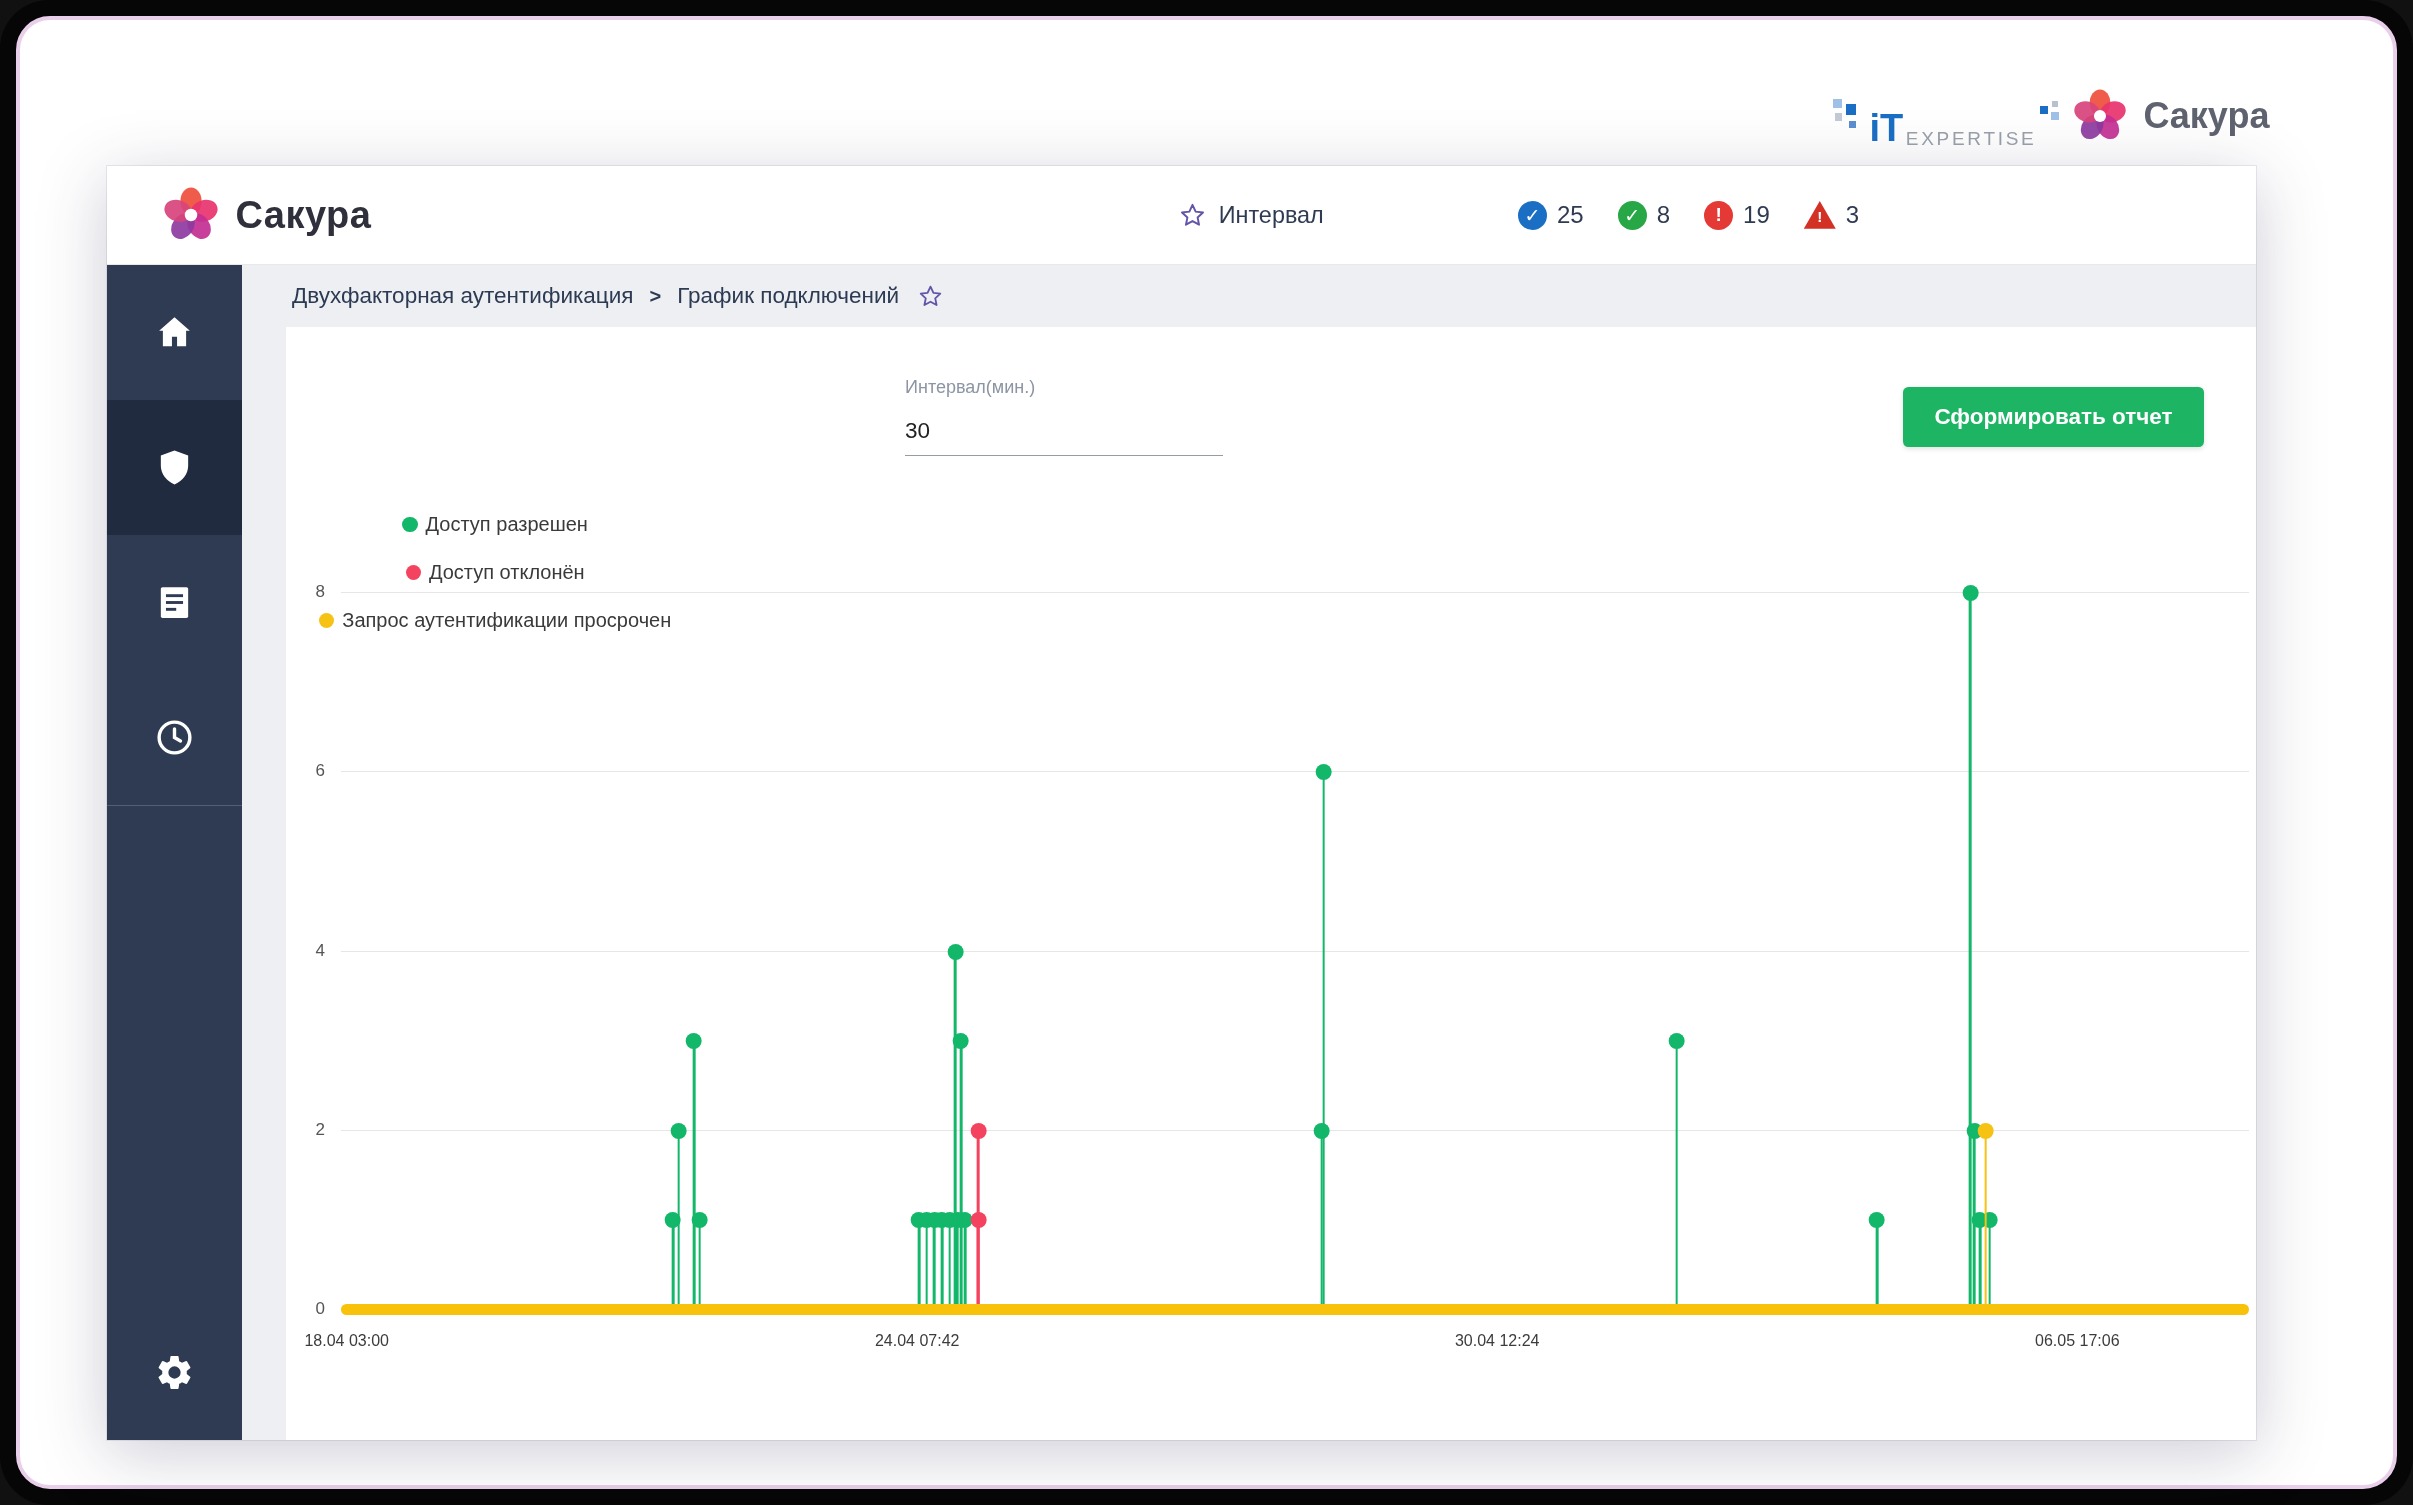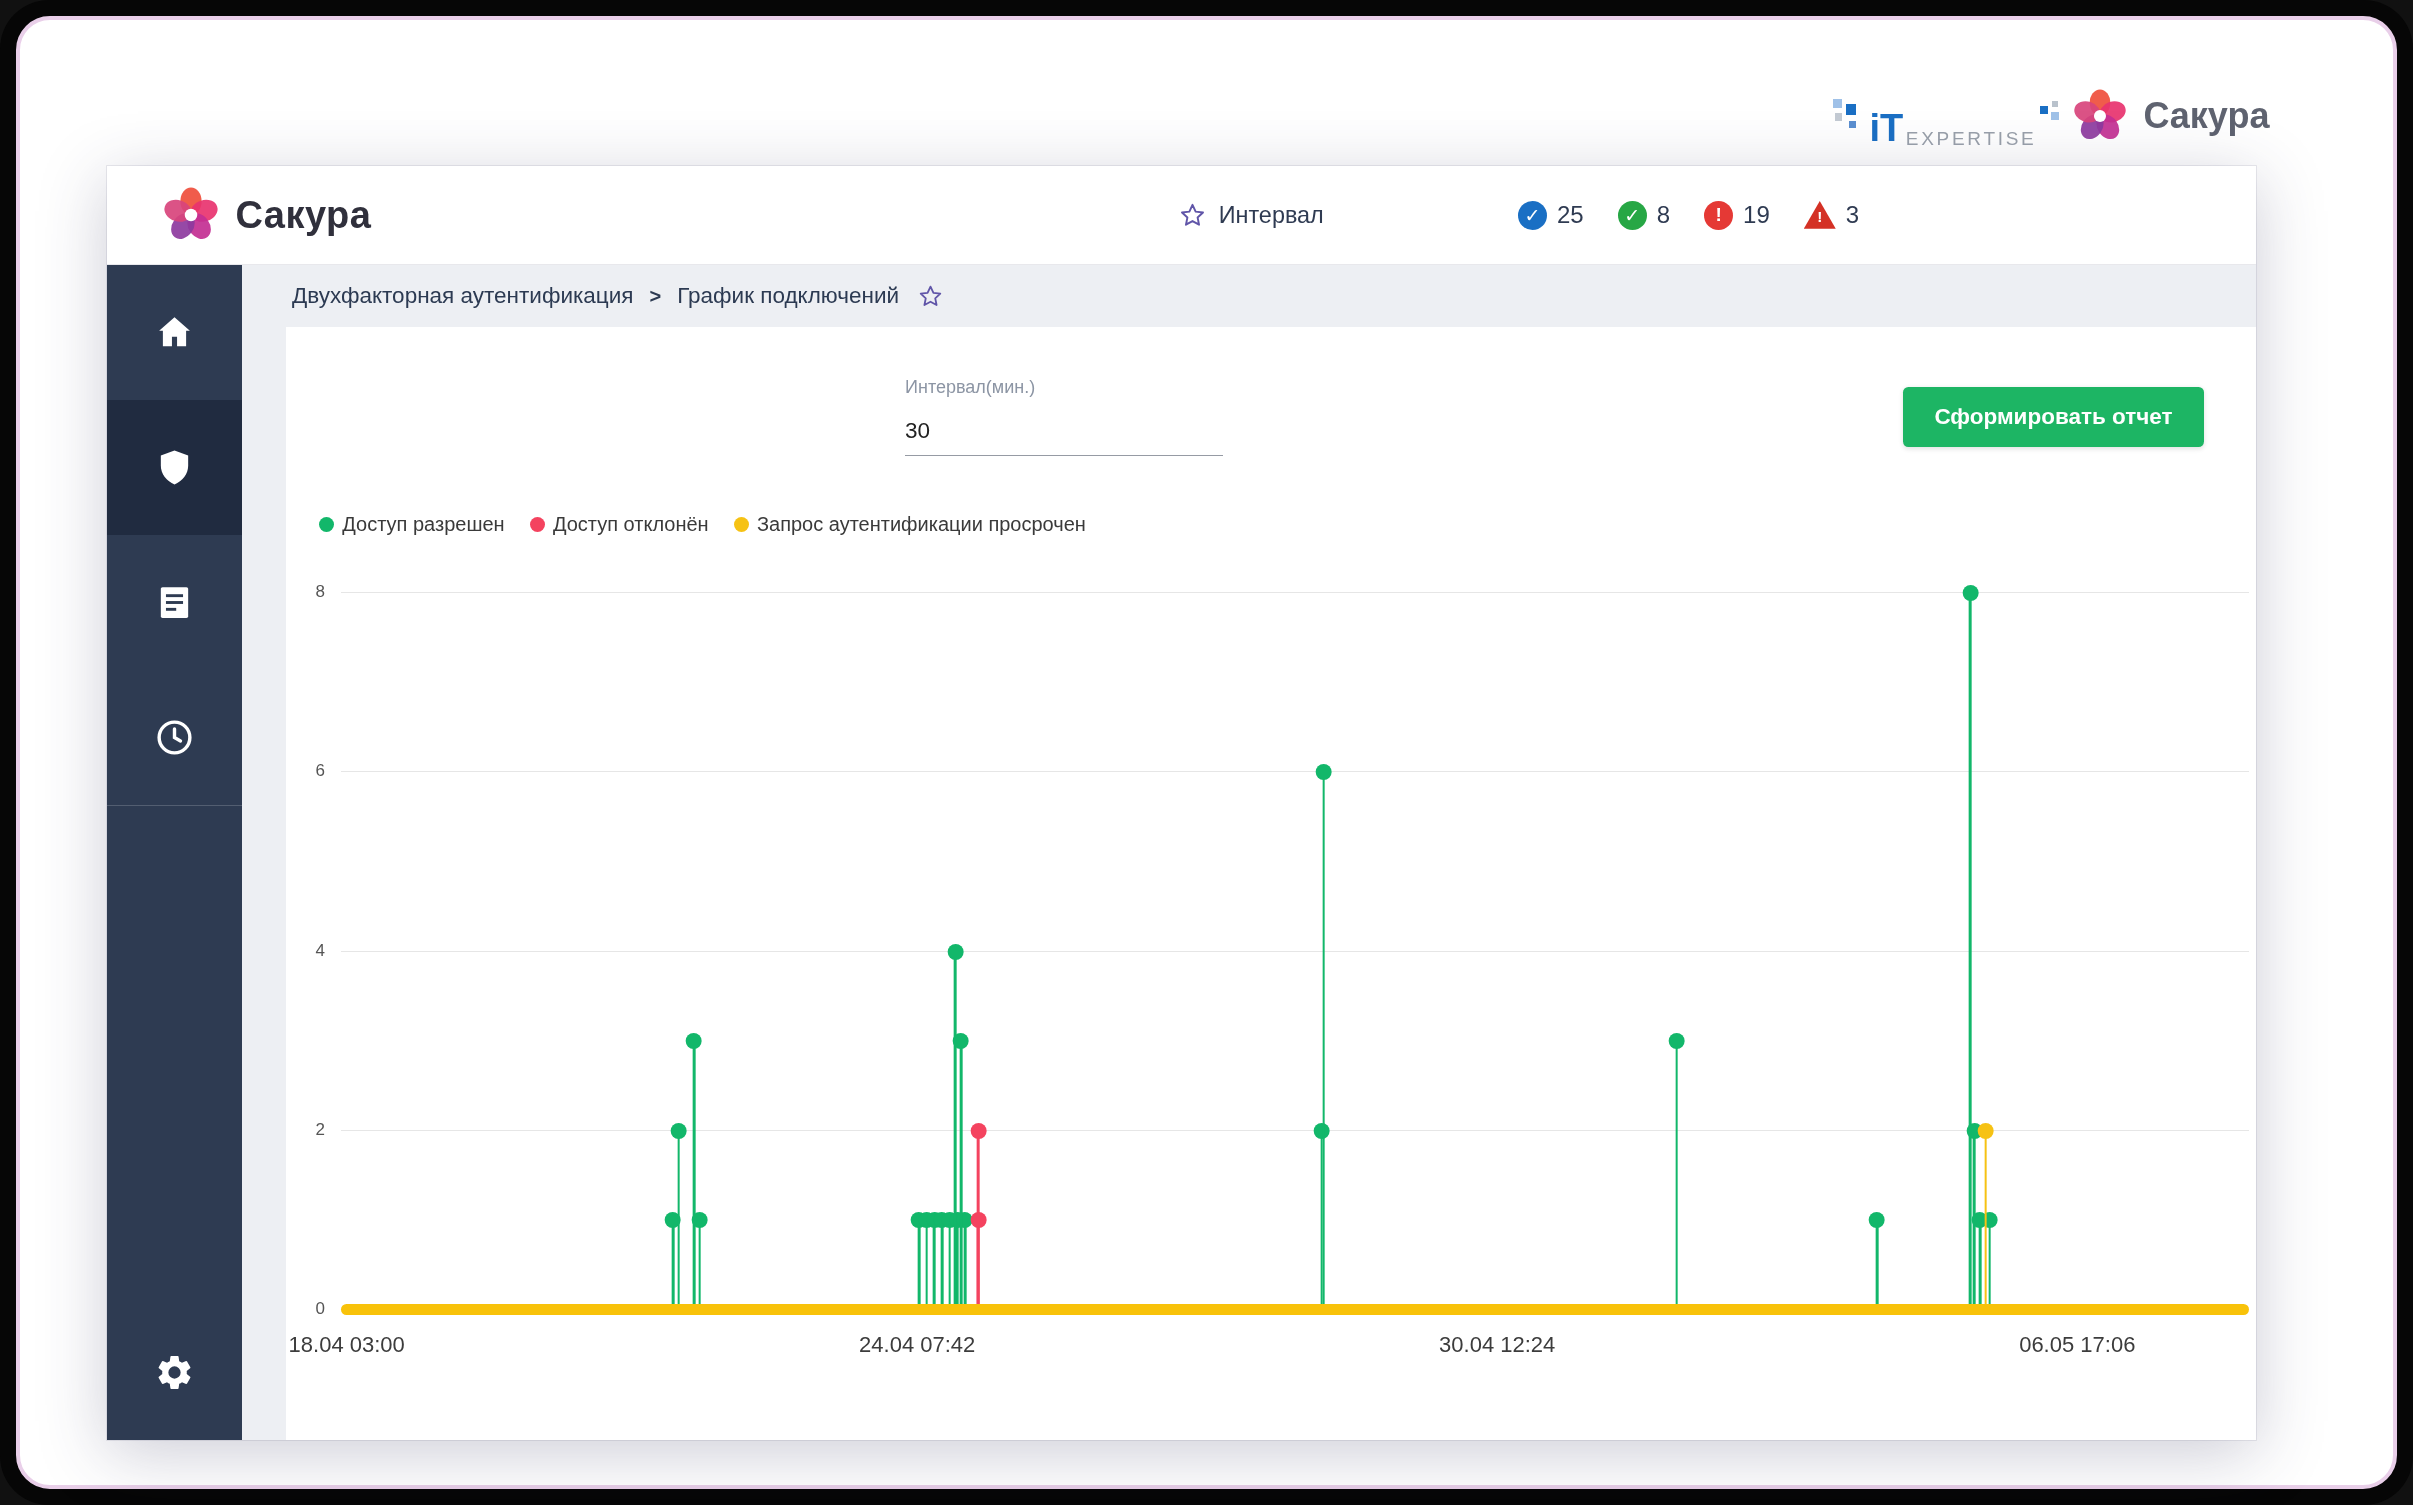--- a/index.html
+++ b/index.html
@@ -71,28 +71,28 @@
   .input-line { display:flex; align-items:flex-end; border-bottom:0.9px solid #969ba4; padding:10.8px 1.8px 10.8px 0; margin-top:9px; cursor:text; }
   .field-time .input-line { width:516px; justify-content:space-between; }
   .field-interval .input-line { width:318px; }
   .input-value { font-size:22.5px; color:#222; white-space:nowrap; }
   .clear-x { font-size:22.5px; color:#8c95a4; cursor:pointer; margin-left:14.4px; line-height:1; }
 
   .submit-btn { position:absolute; right:52px; top:60px; width:301px; height:60px; background:var(--accentGreen);
                 color:#fff; font-size:22.5px; font-weight:bold; border:none; border-radius:5.4px; cursor:pointer;
                 font-family:inherit; box-shadow:0 1.8px 5.4px rgba(0,0,0,.12); }
 
-  .legend { position:absolute; left:33px; top:186px; display:flex; gap:25px; align-items:center; }
+  .legend { position:absolute; left:33px; top:186px; display:flex; gap:25px; align-items:center;flex-direction:column; }
   .legend-item { display:flex; align-items:center; gap:8px; font-size:20px; color:#3a3a3a; }
   .legend-dot { width:15.3px; height:15.3px; border-radius:50%; }
 
   .plot { position:absolute; left:55px; top:266px; width:1908px; height:717px; }
   .gridline { position:absolute; left:0; right:0; height:0.9px; background:#e6e6e6; }
   .ytick { position:absolute; left:-16px; transform:translateX(-100%); font-size:17px; color:#555; }
-  .xtick { position:absolute; top:calc(100% + 21.6px); transform:translateX(-50%); font-size:22px; color:#3c3c3c; white-space:nowrap; }
+  .xtick { position:absolute; top:calc(100% + 21.6px); transform:translateX(-50%); font-size:16px; color:#3c3c3c; white-space:nowrap; }
   .stem { position:absolute; bottom:0; width:2.7px; transform:translateX(-50%); }
   .dot { position:absolute; top:-8px; left:50%; transform:translateX(-50%); width:16px; height:16px; border-radius:50%; }
   .baseline { position:absolute; left:0; right:0; bottom:-5.4px; height:11.7px; border-radius:6.3px; }
 </style>
 </head>
 <body>
 
 <div class="canvas">
   <div class="canvas-inner"></div>
 

